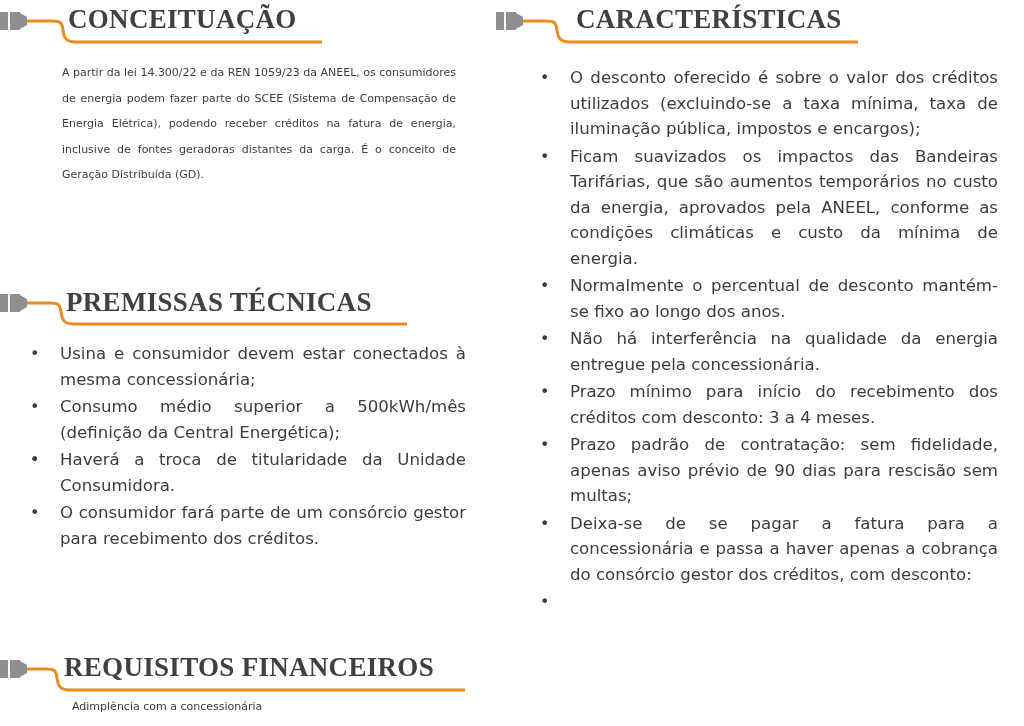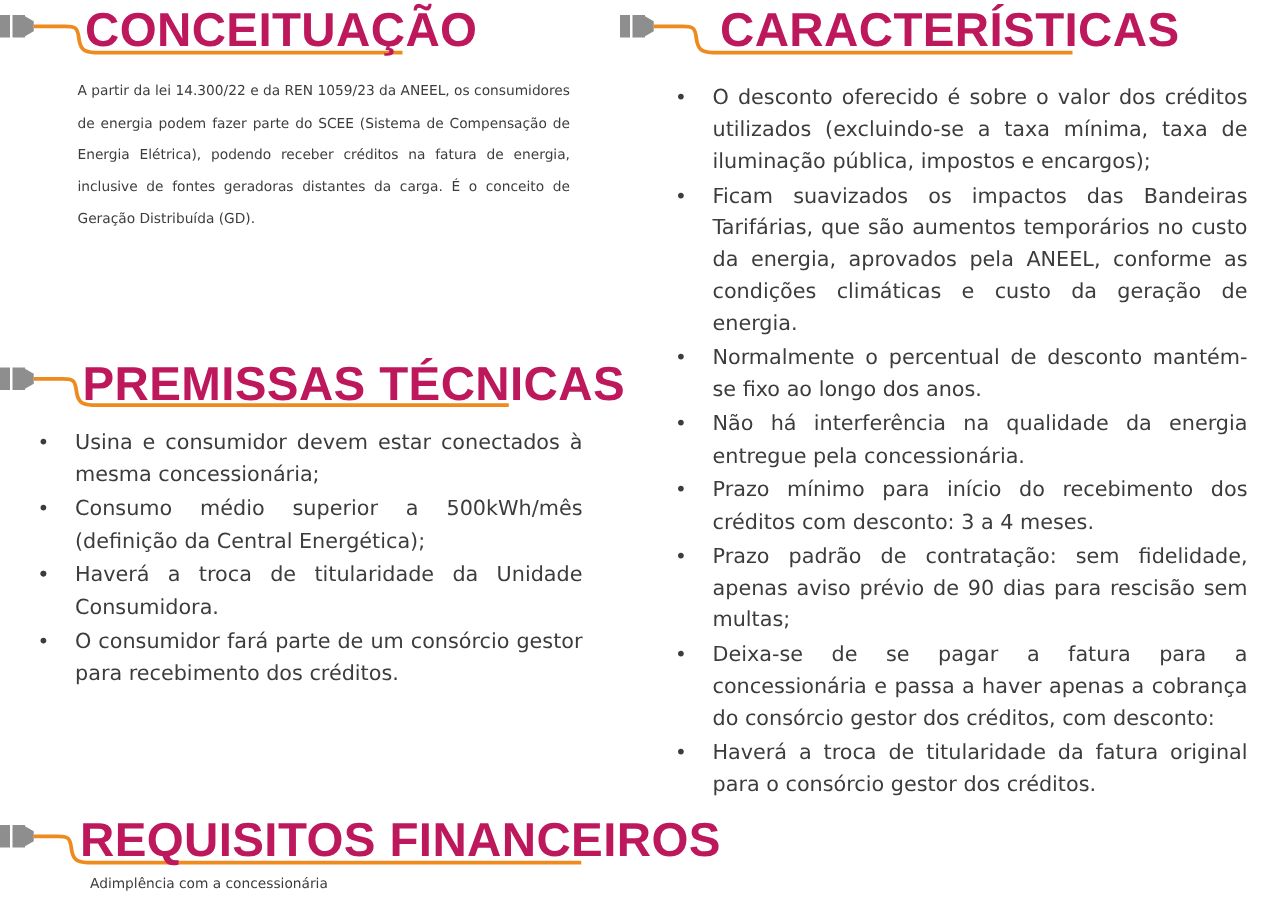--- a/index.html
+++ b/index.html
@@ -1,21 +1,21 @@
 <!DOCTYPE html>
 <html><head>
   <meta charset="utf-8">
   <style>
     html, body { margin:0; padding:0; background:#ffffff; }
     body { width:1024px; height:726px; position:relative; overflow:hidden;
       font-family:"DejaVu Sans", sans-serif; color:#3a3a3a; }
     .heading { position:absolute; height:50px; }
     .heading svg { position:absolute; left:0; top:0; overflow:visible; }
-    .heading .title { position:absolute; top:2px; font-family:Liberation Sans, sans-serif;
-      font-weight:bold; font-size:38px; color:#be185d; letter-spacing:0.3px; white-space:nowrap; }
+    .heading .title { position:absolute; top:2px; font-family:Liberation Serif, serif;
+      font-weight:bold; font-size:27px; color:#404040; letter-spacing:0.3px; white-space:nowrap; }
     .para { position:absolute; font-size:11px; line-height:25.5px; text-align:justify;
       text-align-last:left; color:#3c3c3c; }
     ul.bullets { position:absolute; margin:0; padding:0; list-style:none; font-size:16.6px;
       line-height:25.5px; color:#3c3c3c; }
     ul.bullets li { position:relative; padding-left:36px; text-align:justify; text-align-last:left; margin:0 0 2px 0; }
     ul.bullets li .dot { position:absolute; left:6px; top:0; font-size:16px; }
     .plain { position:absolute; font-size:11px; color:#3c3c3c; white-space:nowrap; }
   </style>
 </head>
 <body>
@@ -67,20 +67,20 @@
     <rect x="0" y="8" width="8" height="18" fill="#8E8E8E"></rect>
     <rect x="10" y="8" width="10" height="18" fill="#8E8E8E"></rect>
     <path d="M20 9 L27 13 L27 21 L20 25 Z" fill="#8E8E8E"></path>
     <path d="M27 17 L50 17 C58 17 60 18 61 26 C62 34 64 38 74 38 L362 38" stroke="#EE8A1E" stroke-width="3" fill="none"></path>
   </svg>
   <div class="title" style="left:80px; top:0px;">CARACTERÍSTICAS</div>
 </div>
 
 <ul class="bullets" style="left:534px; top:65px; width:464px;">
   <li><span class="dot">•</span><span>O desconto oferecido é sobre o valor dos créditos utilizados (excluindo-se a taxa mínima, taxa de iluminação pública, impostos e encargos);</span></li>
-  <li><span class="dot">•</span><span>Ficam suavizados os impactos das Bandeiras Tarifárias, que são aumentos temporários no custo da energia, aprovados pela ANEEL, conforme as condições climáticas e custo da geração de energia.</span></li>
+  <li><span class="dot">•</span><span>Ficam suavizados os impactos das Bandeiras Tarifárias, que são aumentos temporários no custo da energia, aprovados pela ANEEL, conforme as condições climáticas e custo da mínima de energia.</span></li>
   <li><span class="dot">•</span><span>Normalmente o percentual de desconto mantém-se fixo ao longo dos anos.</span></li>
   <li><span class="dot">•</span><span>Não há interferência na qualidade da energia entregue pela concessionária.</span></li>
   <li><span class="dot">•</span><span>Prazo mínimo para início do recebimento dos créditos com desconto: 3 a 4 meses.</span></li>
   <li><span class="dot">•</span><span>Prazo padrão de contratação: sem fidelidade, apenas aviso prévio de 90 dias para rescisão sem multas;</span></li>
   <li><span class="dot">•</span><span>Deixa-se de se pagar a fatura para a concessionária e passa a haver apenas a cobrança do consórcio gestor dos créditos, com desconto:</span></li>
-  <li><span class="dot">•</span><span>Haverá a troca de titularidade da fatura original para o consórcio gestor dos créditos.</span></li>
+  <li><span class="dot">•</span></li>
 </ul>
 
 </body></html>

